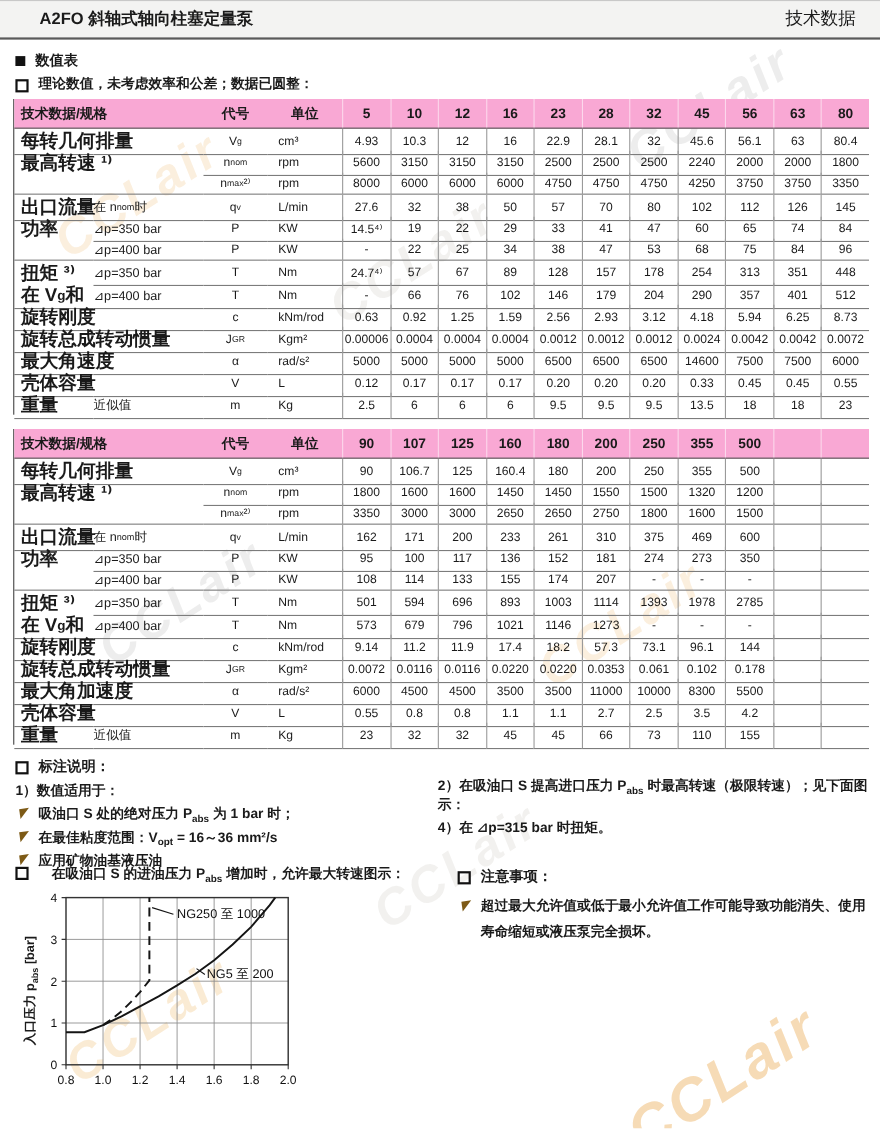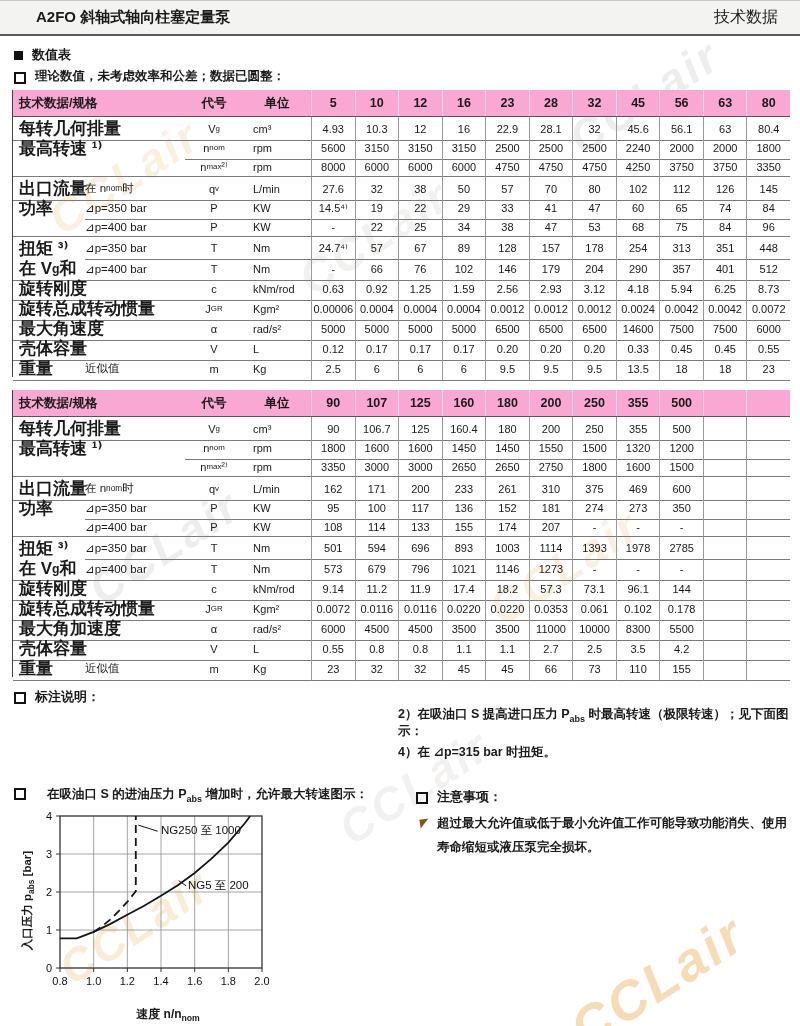--- a/index.html
+++ b/index.html
@@ -560,20 +560,35 @@
         <div class="cell c-val"></div>
         <div class="cell c-val"></div>
       </div>
     </div>
 
   <div class="fn-left">
     <div class="fn-title">
       <span class="sq-open"></span>
       <span>标注说明：</span>
     </div>
+    <div id="fnLeftLines">
+        <div class="fn-line">1）数值适用于：</div>
+        <div class="bullet-row">
+          <span class="arrow-icon"></span>
+          <span>吸油口 S 处的绝对压力 P<sub>abs</sub> 为 1 bar 时；</span>
+        </div>
+        <div class="bullet-row">
+          <span class="arrow-icon"></span>
+          <span>在最佳粘度范围：V<sub>opt</sub> = 16～36 mm²/s</span>
+        </div>
+        <div class="bullet-row">
+          <span class="arrow-icon"></span>
+          <span>应用矿物油基液压油</span>
+        </div>
+      </div>
   </div>
   <div class="fn-right" id="fnRightLines">
       <div class="fn-line">2）在吸油口 S 提高进口压力 P<sub>abs</sub> 时最高转速（极限转速）；见下面图示：</div>
       <div class="fn-line">4）在 ⊿p=315 bar 时扭矩。</div>
     </div>
 
   <div class="chart-sec-title">
     <span class="sq-open"></span>
     <span>在吸油口 S 的进油压力 P<sub>abs</sub> 增加时，允许最大转速图示：</span>
   </div>
@@ -613,21 +628,20 @@
         <text x="38" y="50" text-anchor="end" font-size="11" fill="#111">3</text>
         <line x1="42" y1="8" x2="46" y2="8" stroke="#333" stroke-width="1"></line>
         <text x="38" y="12" text-anchor="end" font-size="11" fill="#111">4</text>
         <polyline points="46.0,130.4 62.8,130.4 79.7,123.9 96.5,115.9 113.3,106.8 130.2,97.7 147.0,87.8 163.8,77.2 180.7,65.0 197.5,50.6 214.3,34.6 231.2,14.8 236.2,8.0" fill="none" stroke="#151515" stroke-width="1.8"></polyline>
         <polyline points="79.7,123.9 88.1,118.2 96.5,111.4 104.9,103.0 113.3,93.9 121.8,83.2 121.8,8.0" fill="none" stroke="#151515" stroke-width="1.8" stroke-dasharray="8 5"></polyline>
         <line x1="143.63333333333333" y1="23.19999999999999" x2="124.27499999999998" y2="17.120000000000005" stroke="#151515" stroke-width="1"></line>
         <text x="146.99999999999997" y="26.24000000000001" font-size="11.5" fill="#111">NG250 至 1000</text>
         <line x1="172.25" y1="77.91999999999999" x2="164.67499999999998" y2="72.60000000000001" stroke="#151515" stroke-width="1"></line>
         <text x="173.93333333333334" y="80.96" font-size="11.5" fill="#111">NG5 至 200</text>
       </svg>
-    <div class="chart-xlabel">速度 n/n<sub>nom</sub></div>
     <div class="chart-ylabel">入口压力 p<sub>abs</sub> [bar]</div>
   </div>
 
   <div class="notes">
     <div class="fn-title">
       <span class="sq-open"></span>
       <span>注意事项：</span>
     </div>
     <div id="notesLines">
         <div class="bullet-row">

